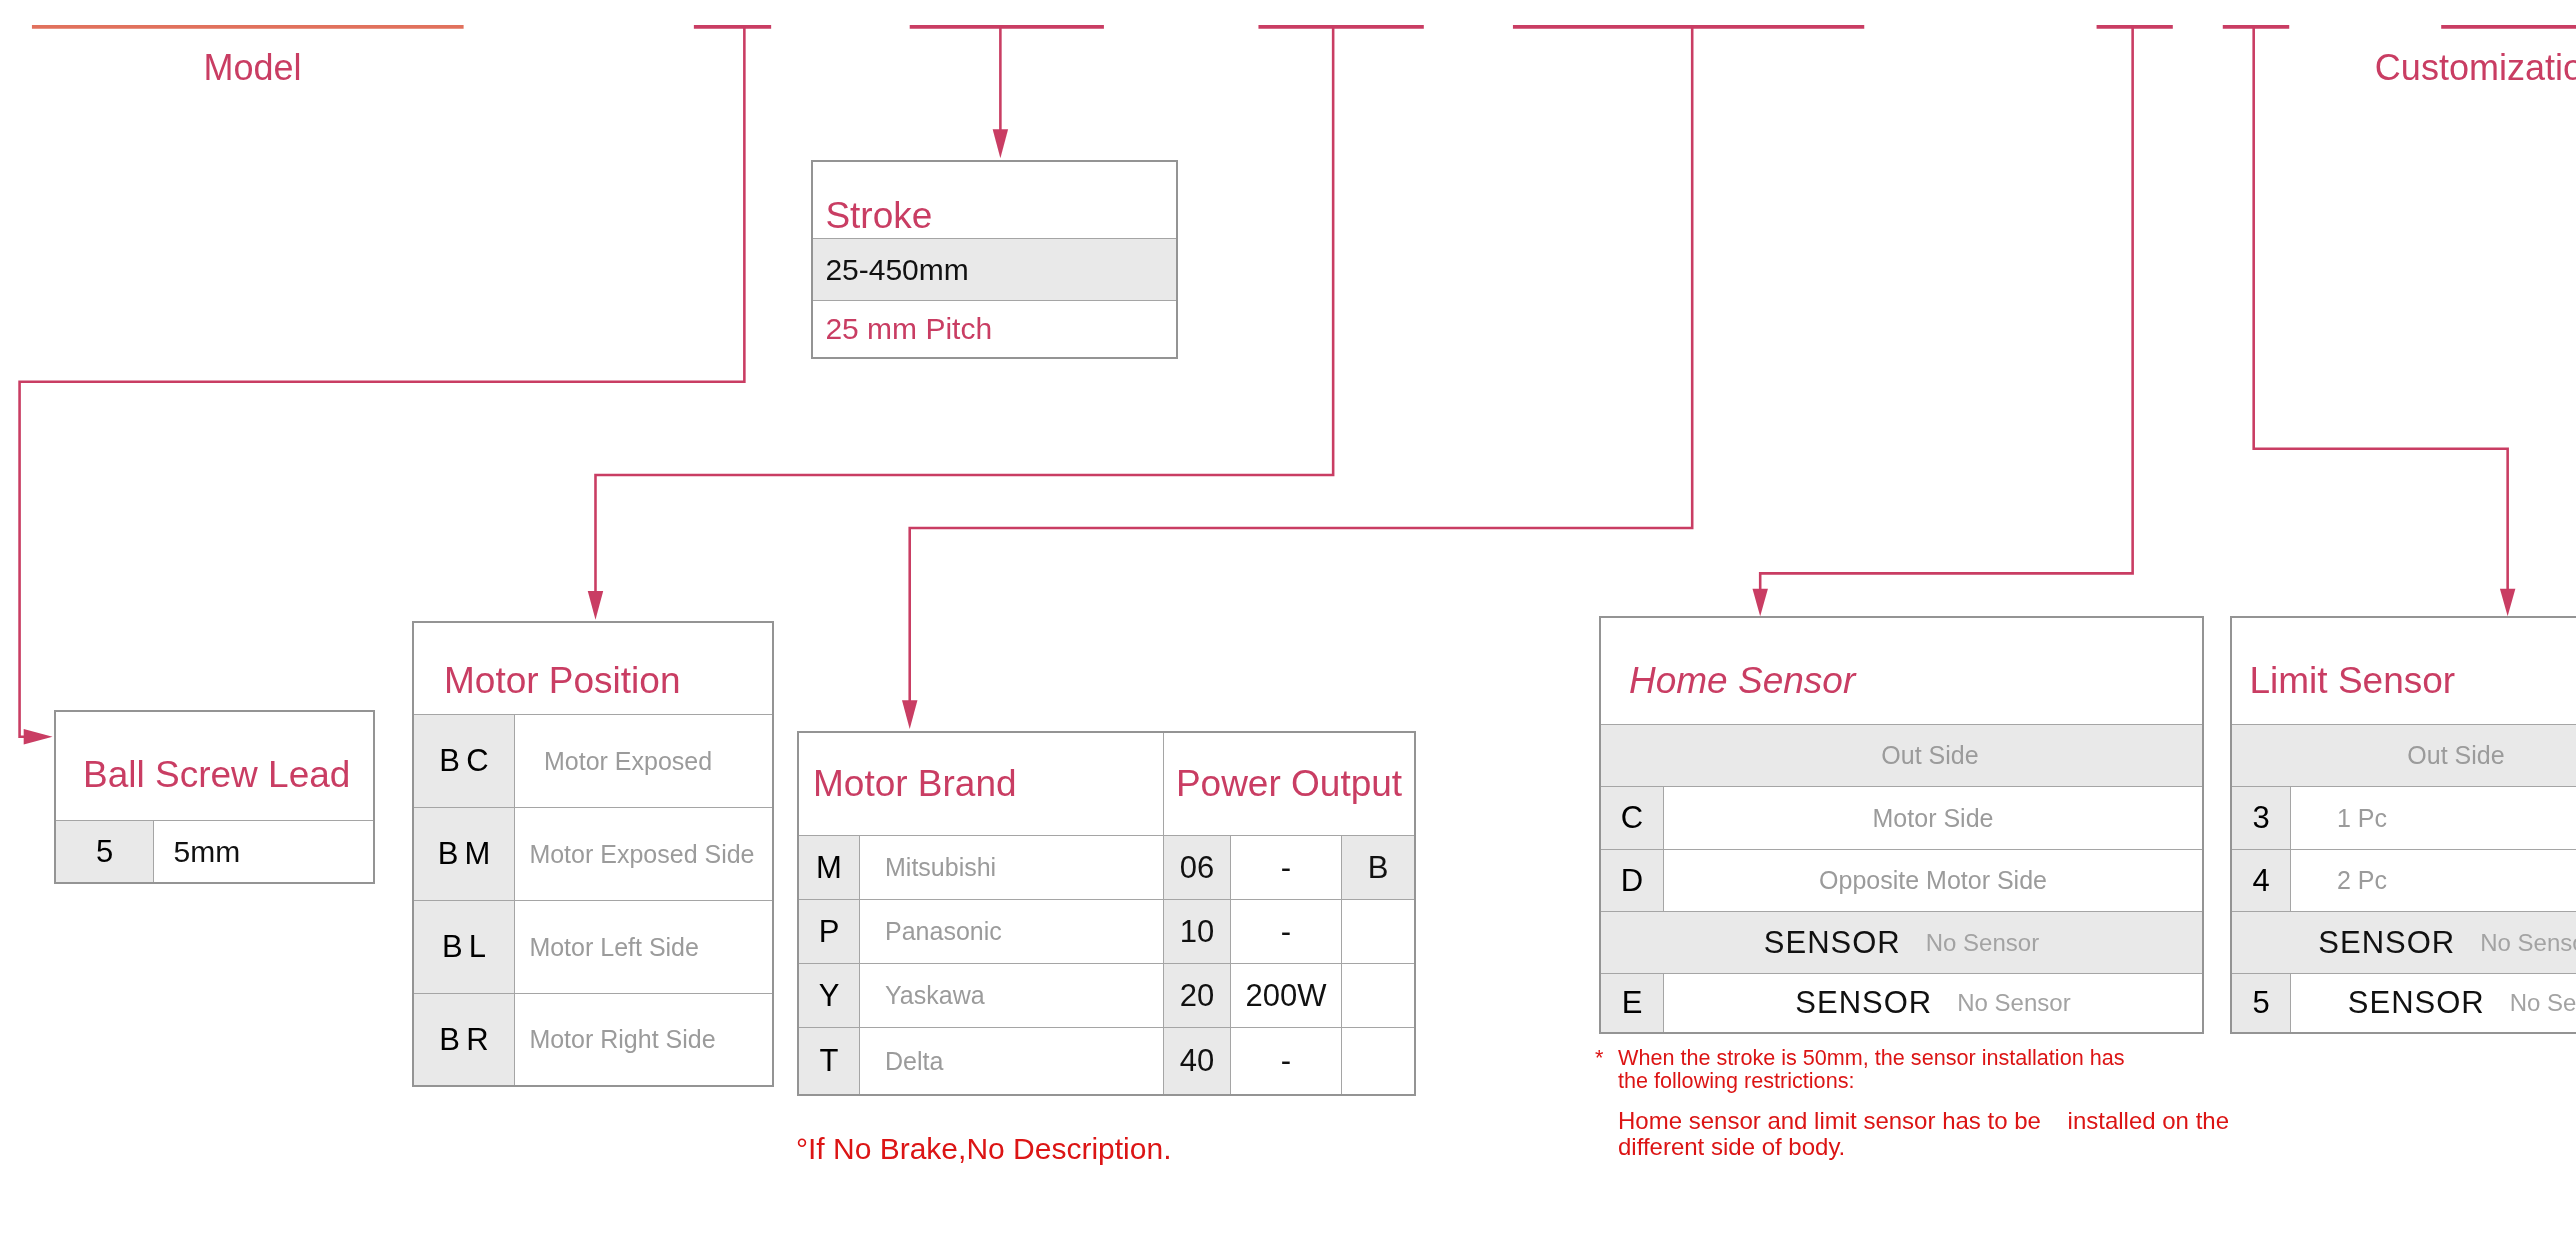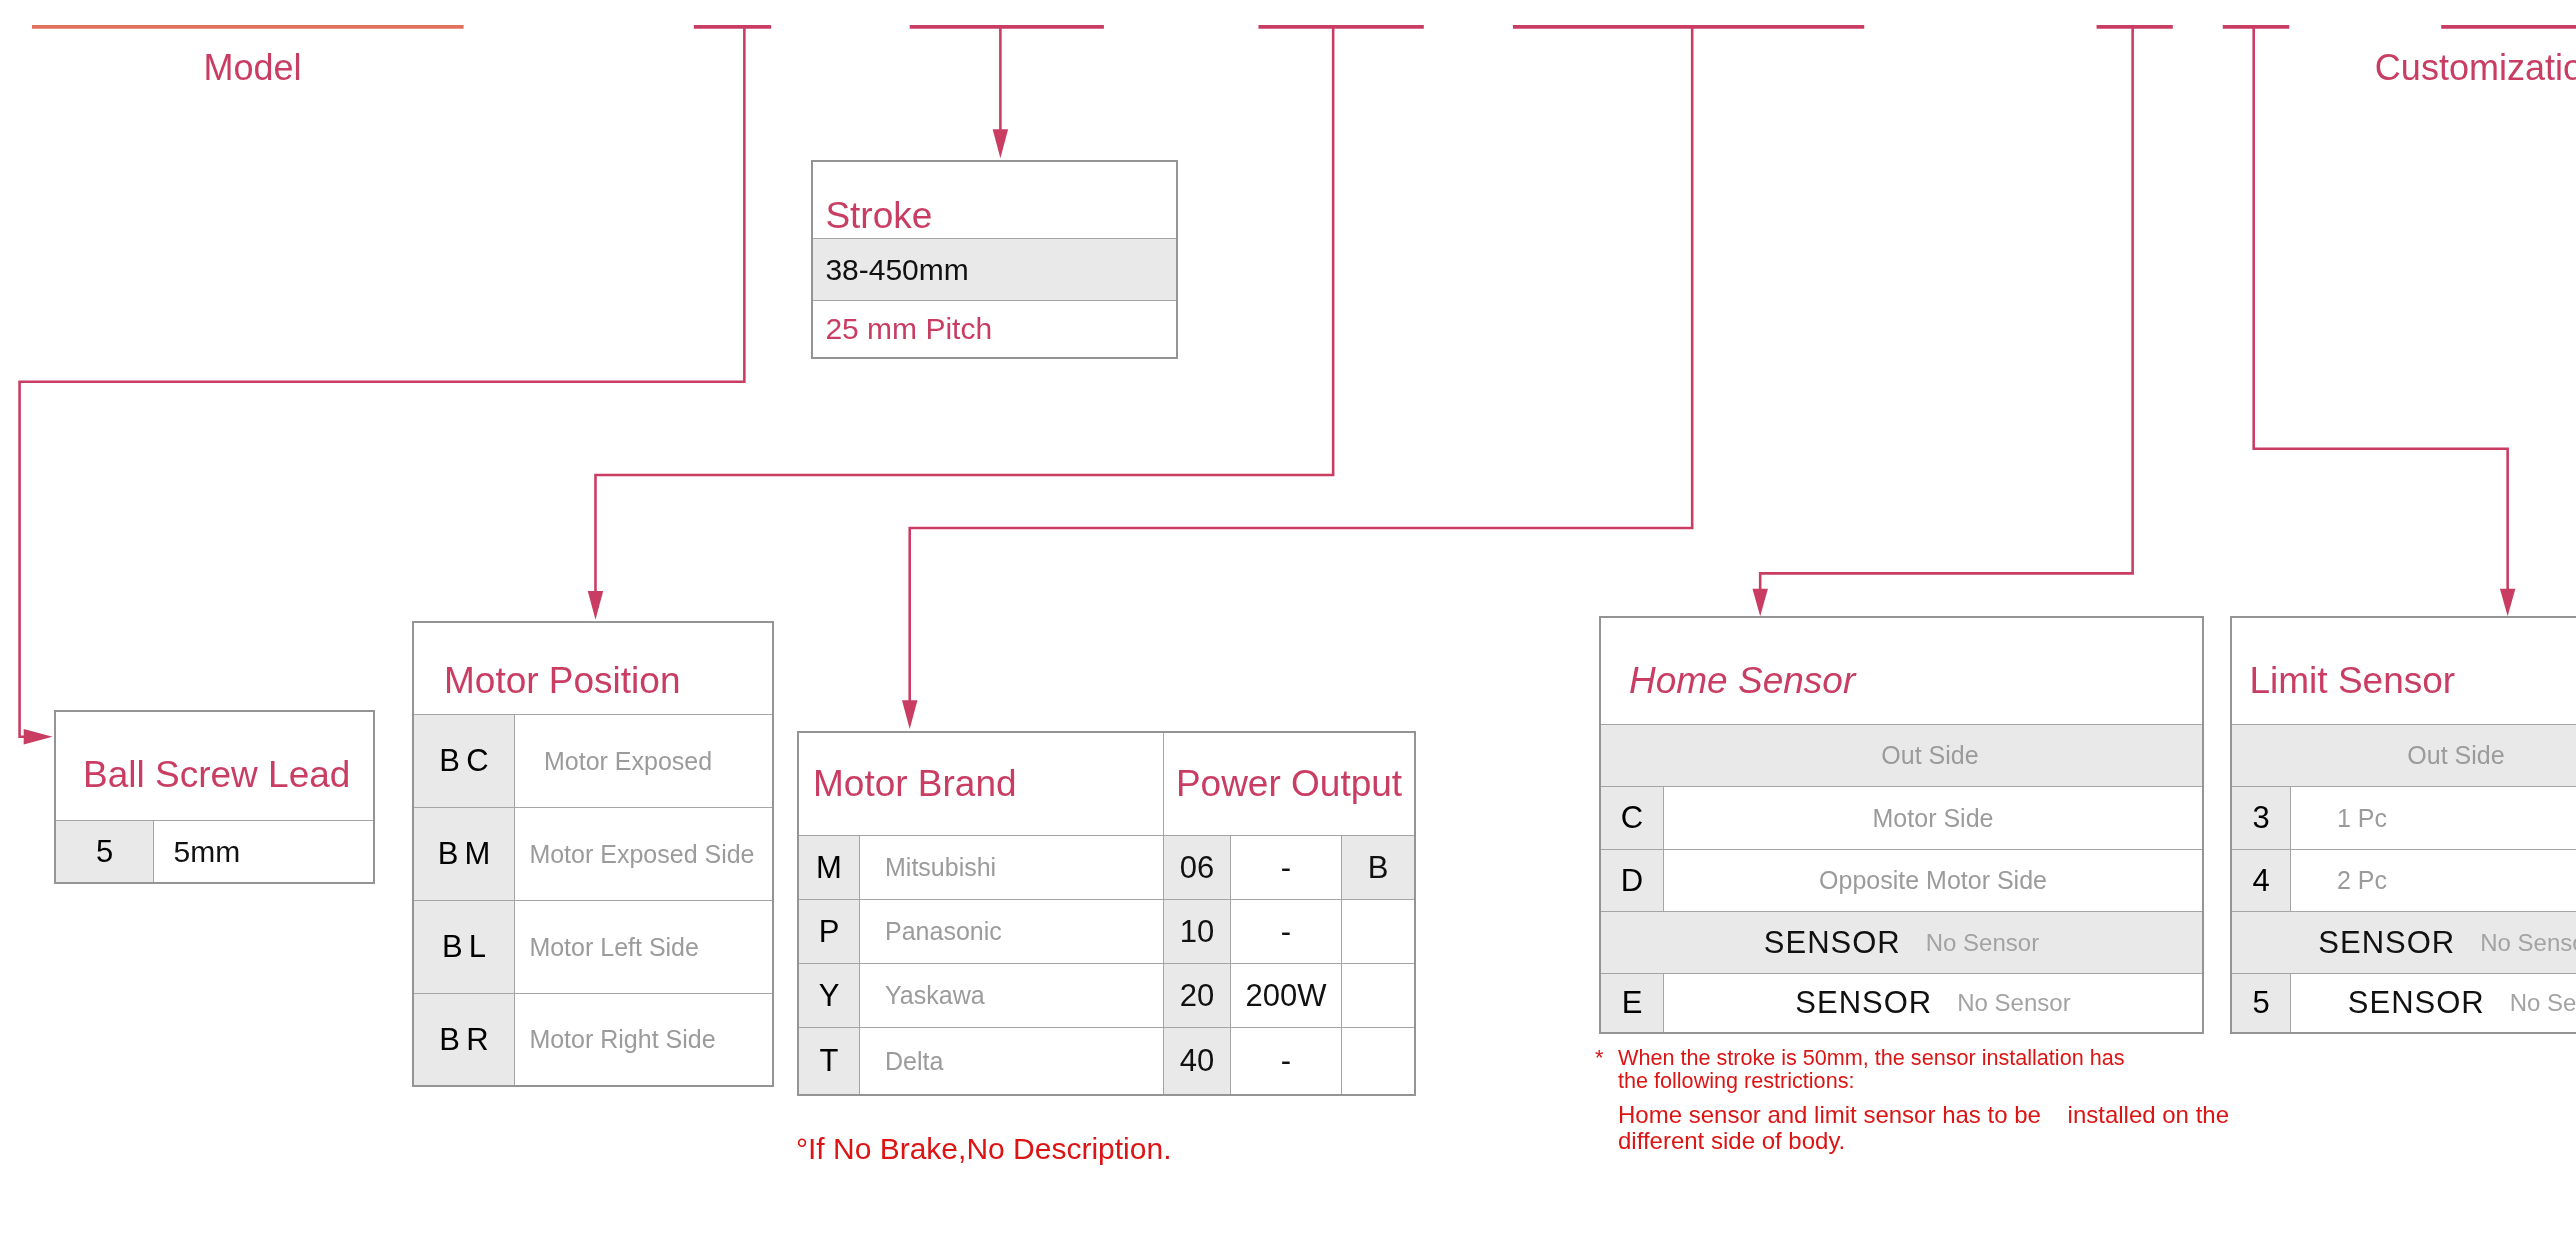--- a/index.html
+++ b/index.html
@@ -114,21 +114,21 @@
 
 <div class="abs free-label pink" style="left:175px; top:47px; width:155px; text-align:center;">Model</div>
 
 <div class="abs free-label pink" style="left:2282px; top:47px; width:489px; text-align:right;">Customization Order No.</div>
 
 <div class="box" style="left:811px; top:160px; width:367px; height:199px;">
   <div class="row" style="height:76px;">
     <span class="title-cell" style="padding-left:12.4px; padding-bottom:8.2px;">Stroke</span>
   </div>
   <div class="row divided grayrow" style="height:62px; padding-left:12.4px;">
-    <span class="val">38-450mm</span>
+    <span class="val">25-450mm</span>
   </div>
   <div class="row divided fill" style="padding-left:12.4px;">
     <span class="val pink" style="color:#c93d63;">25 mm Pitch</span>
   </div>
 </div>
 
 <div class="box" style="left:54px; top:710px; width:321px; height:174px;">
   <div class="row" style="height:108px;">
     <span class="title-cell" style="padding-left:27px; padding-bottom:23px;">Ball Screw Lead</span>
   </div>
@@ -264,16 +264,16 @@
     </div>
   </div>
 </div>
 
 <div class="abs red" style="left:1595px; top:1047px; width:721px;">
   <div class="fn-line footnote">
     <span class="fn-marker">*</span>
     <span>When the stroke is 50mm, the sensor installation has</span>
   </div>
   <div class="footnote fn-indent">the following restrictions:</div>
-  <div class="footnote-big fn-indent" style="margin-top:10px;">Home sensor and limit sensor has to be    installed on the</div>
+  <div class="footnote-big fn-indent" style="margin-top:16px;">Home sensor and limit sensor has to be    installed on the</div>
   <div class="footnote-big fn-indent">different side of body.</div>
 </div>
 
 
 </body></html>

